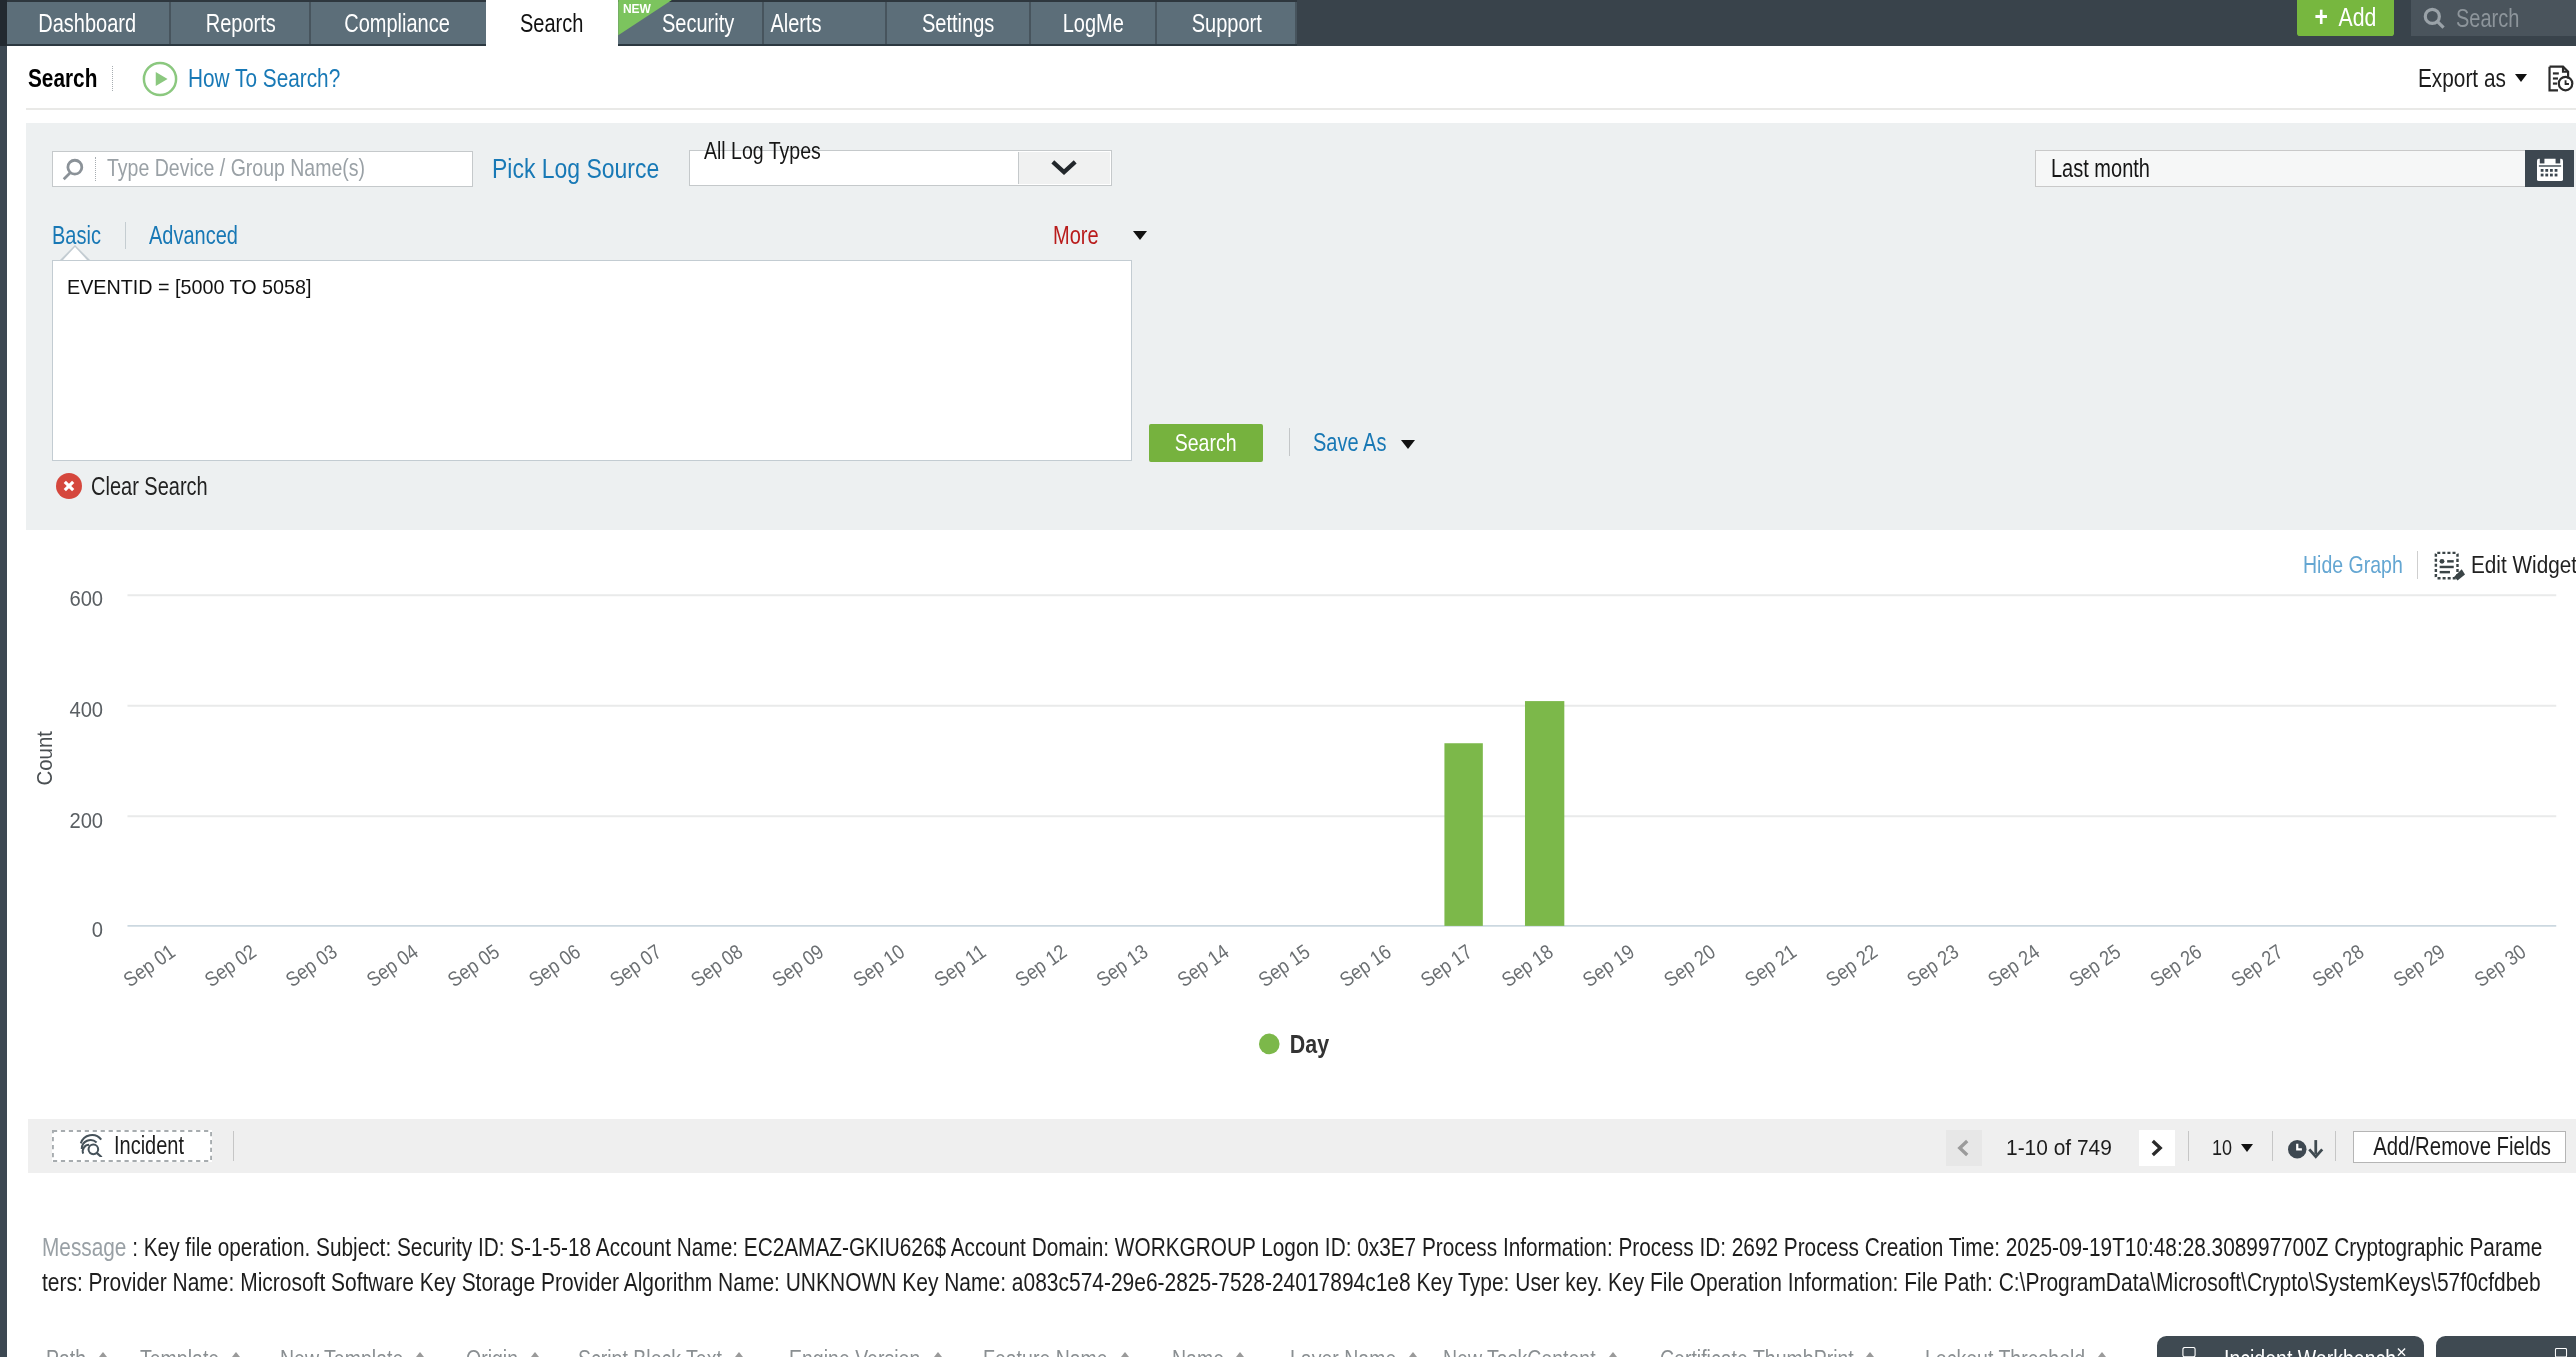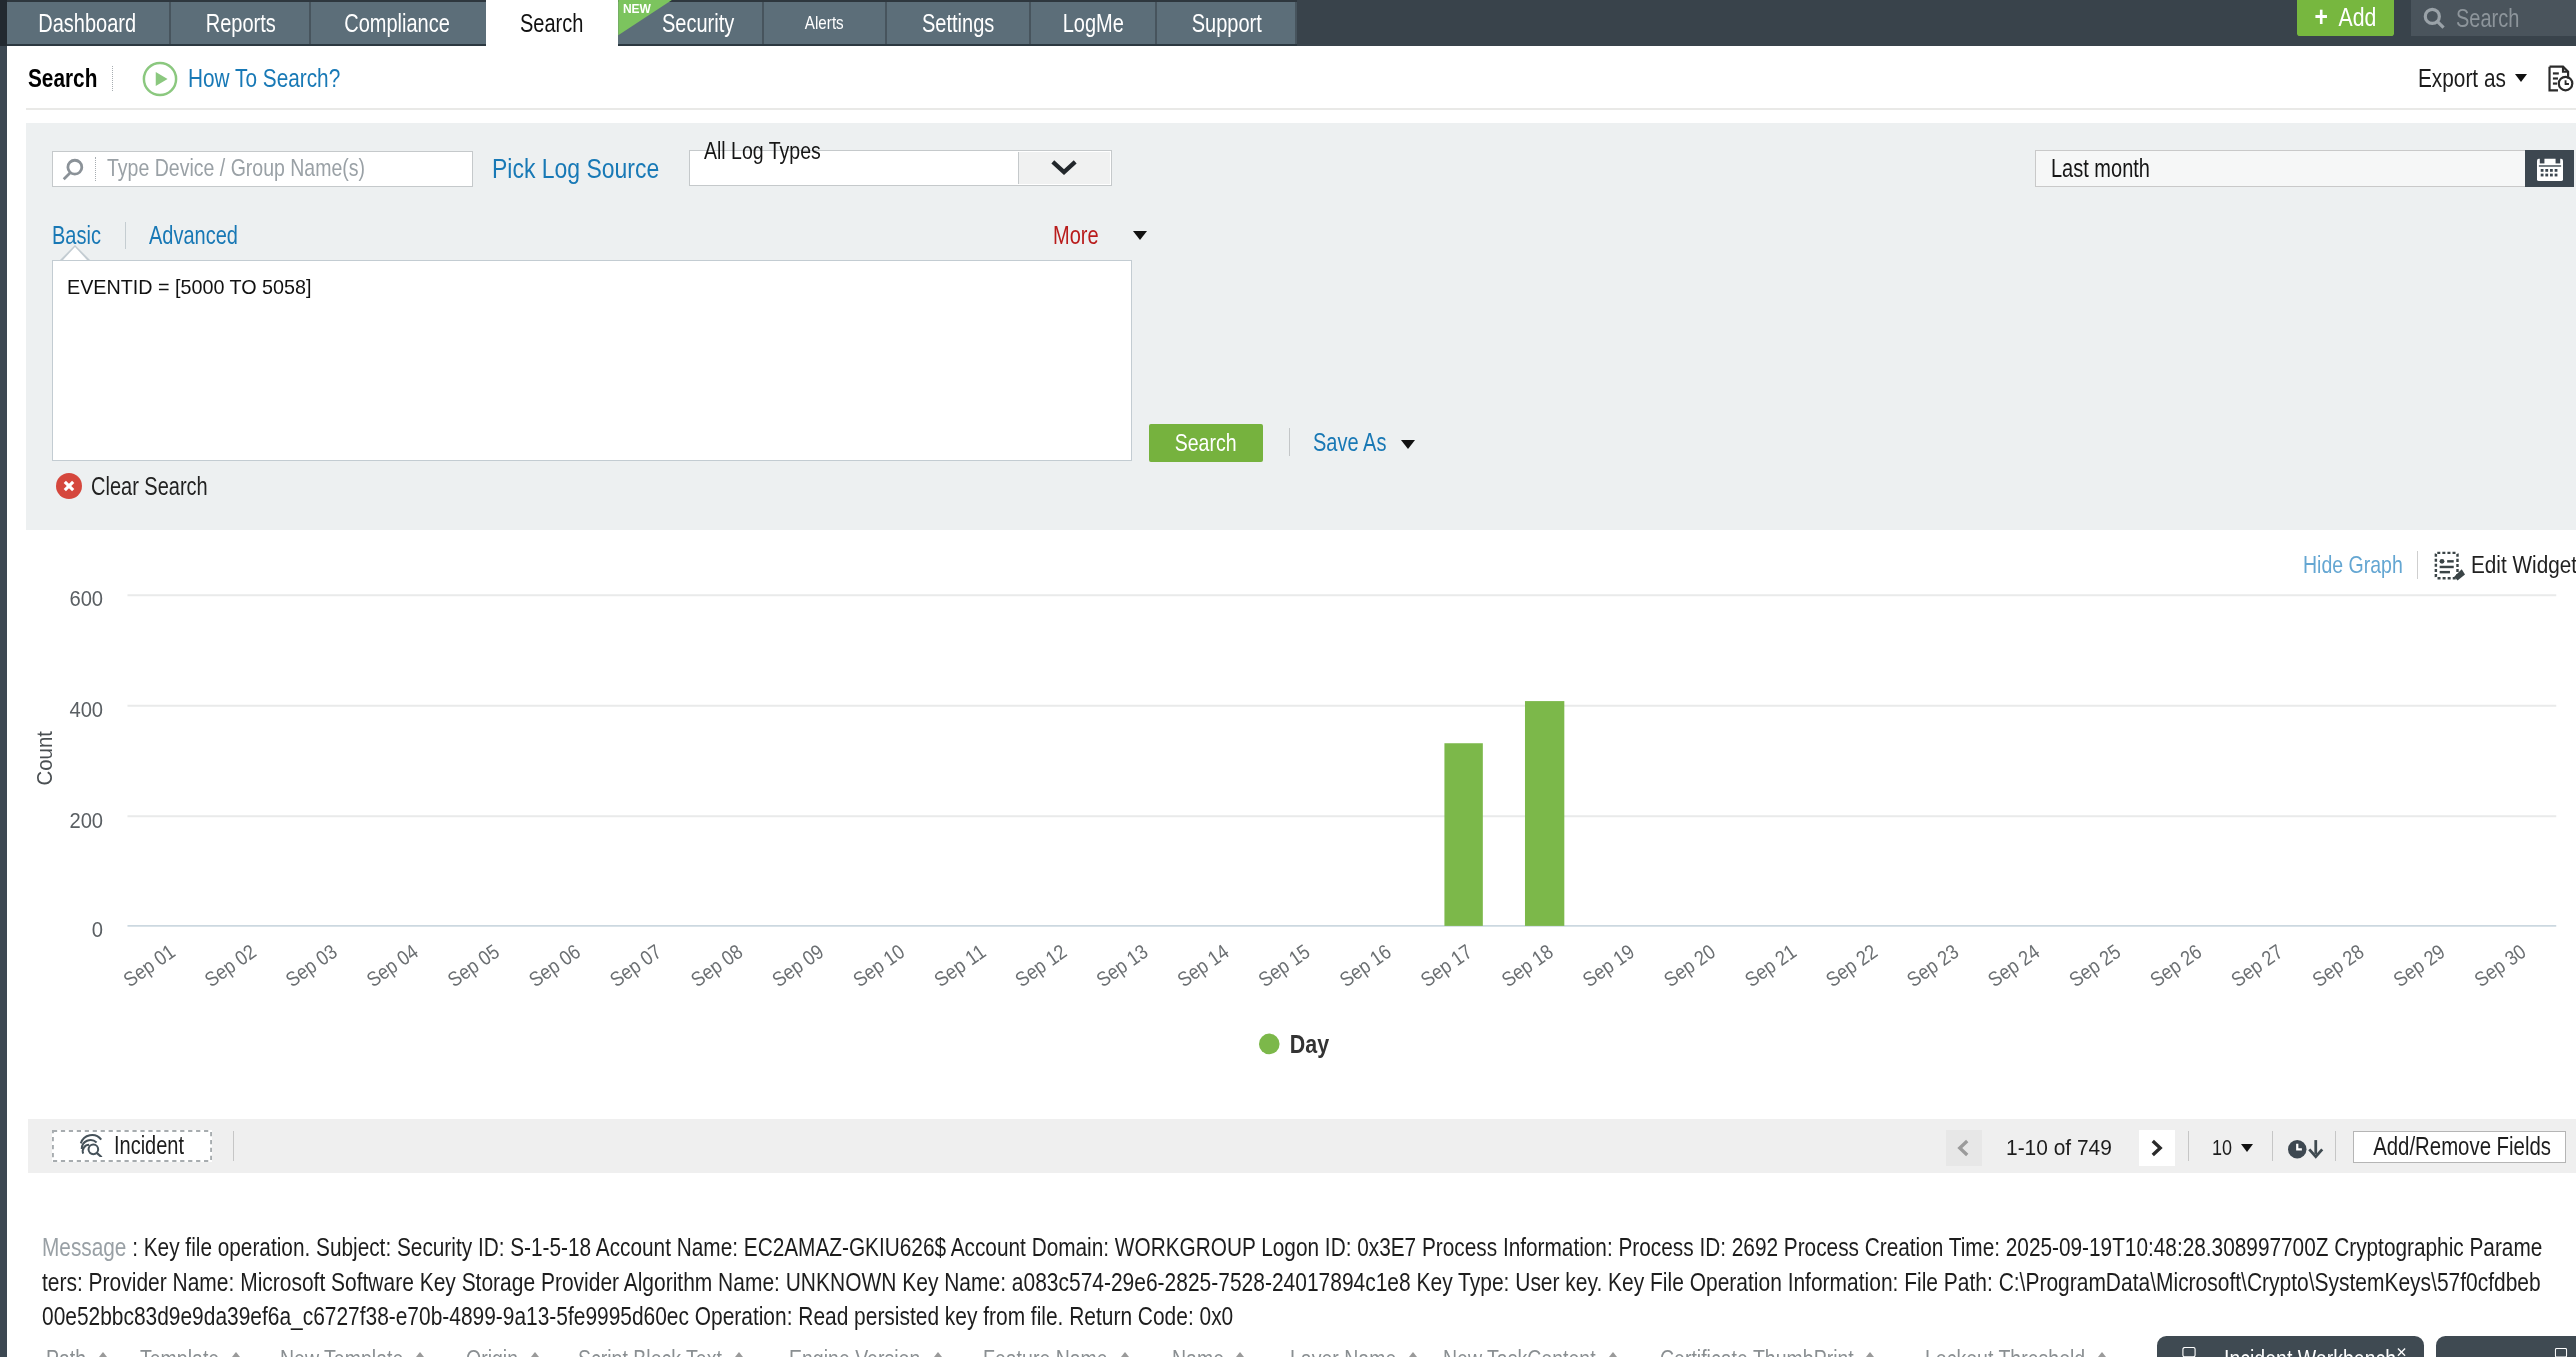--- a/index.html
+++ b/index.html
@@ -31,21 +31,21 @@
 <div class="abs" style="left:1155px;top:1.9px;width:1.9px;height:42px;background:#47545d"></div>
 <div class="abs" style="left:1295px;top:1.9px;width:1.9px;height:42px;background:#47545d"></div>
 
 <div class="abs" style="left:486px;top:0;width:132px;height:46px;background:#fff"></div>
 
 <div class="t" style="left:6.6px;top:1.9px;width:162px;height:42px;line-height:42px;text-align:center;color:#fff;font-size:25px"><span class="sxc" style="transform:scaleX(.8)">Dashboard</span></div>
 <div class="t" style="left:171px;top:1.9px;width:139px;height:42px;line-height:42px;text-align:center;color:#fff;font-size:25px"><span class="sxc" style="transform:scaleX(.8)">Reports</span></div>
 <div class="t" style="left:311px;top:1.9px;width:172px;height:42px;line-height:42px;text-align:center;color:#fff;font-size:25px"><span class="sxc" style="transform:scaleX(.8)">Compliance</span></div>
 <div class="t" style="left:486px;top:0;width:132px;height:46px;line-height:46px;text-align:center;color:#111;font-size:25px"><span class="sxc" style="transform:scaleX(.8)">Search</span></div>
 <div class="t" style="left:618px;top:1.9px;width:144px;height:42px;line-height:42px;text-align:center;color:#fff;font-size:25px"><span class="sxc" style="transform:scaleX(.8);margin-left:17px">Security</span></div>
-<div class="t" style="left:764px;top:1.9px;width:121px;height:42px;line-height:42px;text-align:center;color:#fff;font-size:19px"><span class="sxc" style="transform:scaleX(.8)">Alerts</span></div>
+<div class="t" style="left:764px;top:1.9px;width:121px;height:42px;line-height:42px;color:#fff;font-size:25px"><span class="sxc" style="transform:scaleX(.8)">Alerts</span></div>
 <div class="t" style="left:887px;top:1.9px;width:142px;height:42px;line-height:42px;text-align:center;color:#fff;font-size:25px"><span class="sxc" style="transform:scaleX(.8)">Settings</span></div>
 <div class="t" style="left:1031px;top:1.9px;width:124px;height:42px;line-height:42px;text-align:center;color:#fff;font-size:25px"><span class="sxc" style="transform:scaleX(.8)">LogMe</span></div>
 <div class="t" style="left:1157px;top:1.9px;width:139px;height:42px;line-height:42px;text-align:center;color:#fff;font-size:25px"><span class="sxc" style="transform:scaleX(.8)">Support</span></div>
 
 <svg class="abs" style="left:618px;top:0" width="56" height="37" viewBox="0 0 60 40">
       <polygon points="0,0 58,0 0,38" fill="#7cc45e"></polygon>
       <text x="5" y="14" font-size="13" font-weight="bold" fill="#fff" font-family="Liberation Sans">NEW</text>
     </svg>
 
 <div class="abs" style="left:2297px;top:0;width:97px;height:36px;background:#77b73f;border-radius:0 0 2.8px 2.8px"></div>
@@ -233,21 +233,20 @@
       <path d="M10 5 v6 h5" fill="none" stroke="#fff" stroke-width="2.4"></path>
       <line x1="30" y1="1" x2="30" y2="16" stroke="#3f4a50" stroke-width="3"></line>
       <polyline points="23,11 30,19 37,11" fill="none" stroke="#3f4a50" stroke-width="3"></polyline>
     </svg>
 <div class="vsep" style="left:2335px;top:1131px;height:30px;border-color:#c6c6c6"></div>
 <div class="abs" style="left:2353px;top:1131px;width:213px;height:32px;background:#fff;border:1.9px solid #b5b5b5"></div>
 <div class="t" style="left:2353px;top:1131px;width:213px;height:32px;line-height:30px;text-align:center;color:#1d1d1d;font-size:25px"><span class="sxc" style="transform:scaleX(.815)">Add/Remove Fields</span></div>
 
 <div class="t" style="left:42px;top:1231px;height:32px;line-height:32px;font-size:25px;color:#1d1d1d"><span class="sx" style="transform:scaleX(.832)"><span style="color:#99a0a5">Message</span> : Key file operation. Subject: Security ID: S-1-5-18 Account Name: EC2AMAZ-GKIU626$ Account Domain: WORKGROUP Logon ID: 0x3E7 Process Information: Process ID: 2692 Process Creation Time: 2025-09-19T10:48:28.308997700Z Cryptographic Parame</span></div>
 <div class="t" style="left:42px;top:1266px;height:32px;line-height:32px;font-size:25px;color:#1d1d1d"><span class="sx" style="transform:scaleX(.839)">ters: Provider Name: Microsoft Software Key Storage Provider Algorithm Name: UNKNOWN Key Name: a083c574-29e6-2825-7528-24017894c1e8 Key Type: User key. Key File Operation Information: File Path: C:\ProgramData\Microsoft\Crypto\SystemKeys\57f0cfdbeb</span></div>
-<div class="t" style="left:42px;top:1300px;height:32px;line-height:32px;font-size:25px;color:#1d1d1d"><span class="sx" style="transform:scaleX(.837)">00e52bbc83d9e9da39ef6a_c6727f38-e70b-4899-9a13-5fe9995d60ec Operation: Read persisted key from file. Return Code: 0x0</span></div>
 
 <div class="t" style="left:46px;top:1345px;height:28px;line-height:28px;color:#8a8f92;font-size:24.4px"><span class="sx" style="transform:scaleX(.8)">Path</span></div>
 <div class="abs" style="left:99px;top:1352px;width:0;height:0;border-left:4.7px solid transparent;border-right:4.7px solid transparent;border-bottom:5.6px solid #9a9a9a"></div>
 <div class="t" style="left:140px;top:1345px;height:28px;line-height:28px;color:#8a8f92;font-size:24.4px"><span class="sx" style="transform:scaleX(.8)">Template</span></div>
 <div class="abs" style="left:232px;top:1352px;width:0;height:0;border-left:4.7px solid transparent;border-right:4.7px solid transparent;border-bottom:5.6px solid #9a9a9a"></div>
 <div class="t" style="left:280px;top:1345px;height:28px;line-height:28px;color:#8a8f92;font-size:24.4px"><span class="sx" style="transform:scaleX(.8)">New Template</span></div>
 <div class="abs" style="left:416px;top:1352px;width:0;height:0;border-left:4.7px solid transparent;border-right:4.7px solid transparent;border-bottom:5.6px solid #9a9a9a"></div>
 <div class="t" style="left:466px;top:1345px;height:28px;line-height:28px;color:#8a8f92;font-size:24.4px"><span class="sx" style="transform:scaleX(.8)">Origin</span></div>
 <div class="abs" style="left:531px;top:1352px;width:0;height:0;border-left:4.7px solid transparent;border-right:4.7px solid transparent;border-bottom:5.6px solid #9a9a9a"></div>
 <div class="t" style="left:578px;top:1345px;height:28px;line-height:28px;color:#8a8f92;font-size:24.4px"><span class="sx" style="transform:scaleX(.8)">Script Block Text</span></div>

